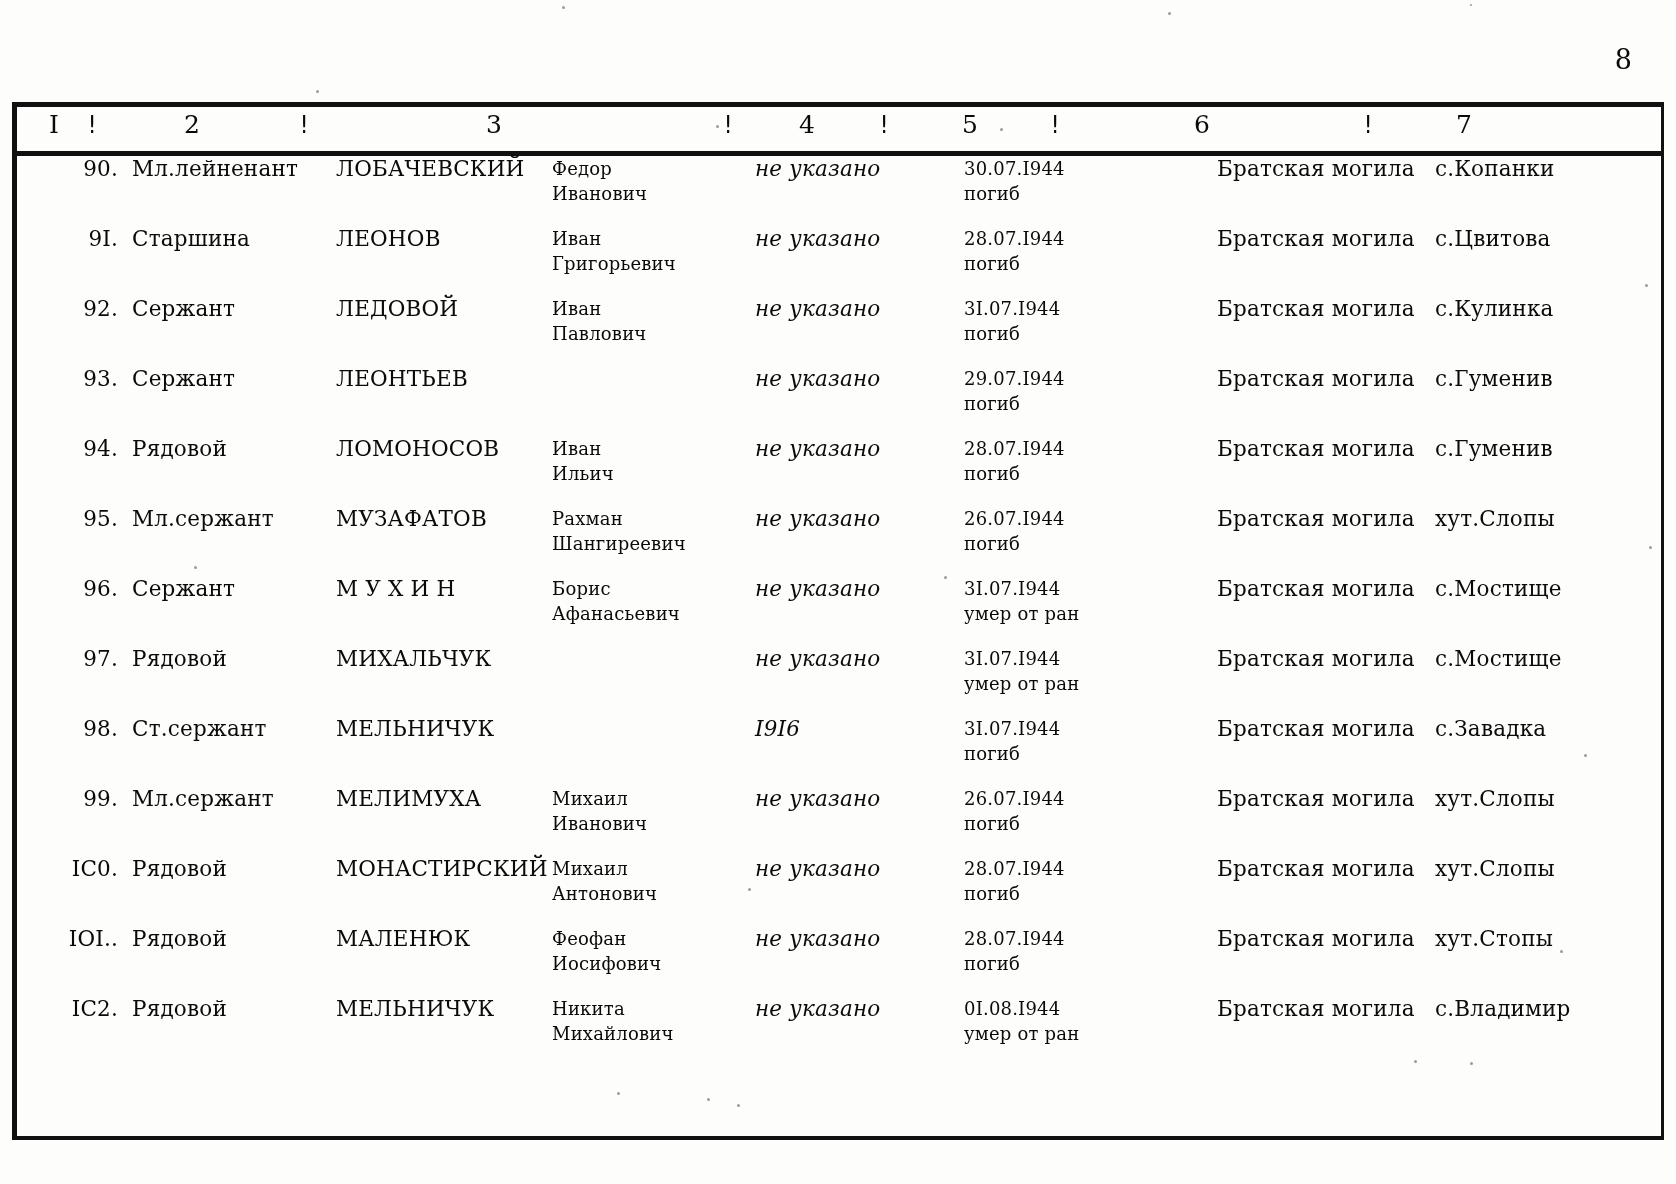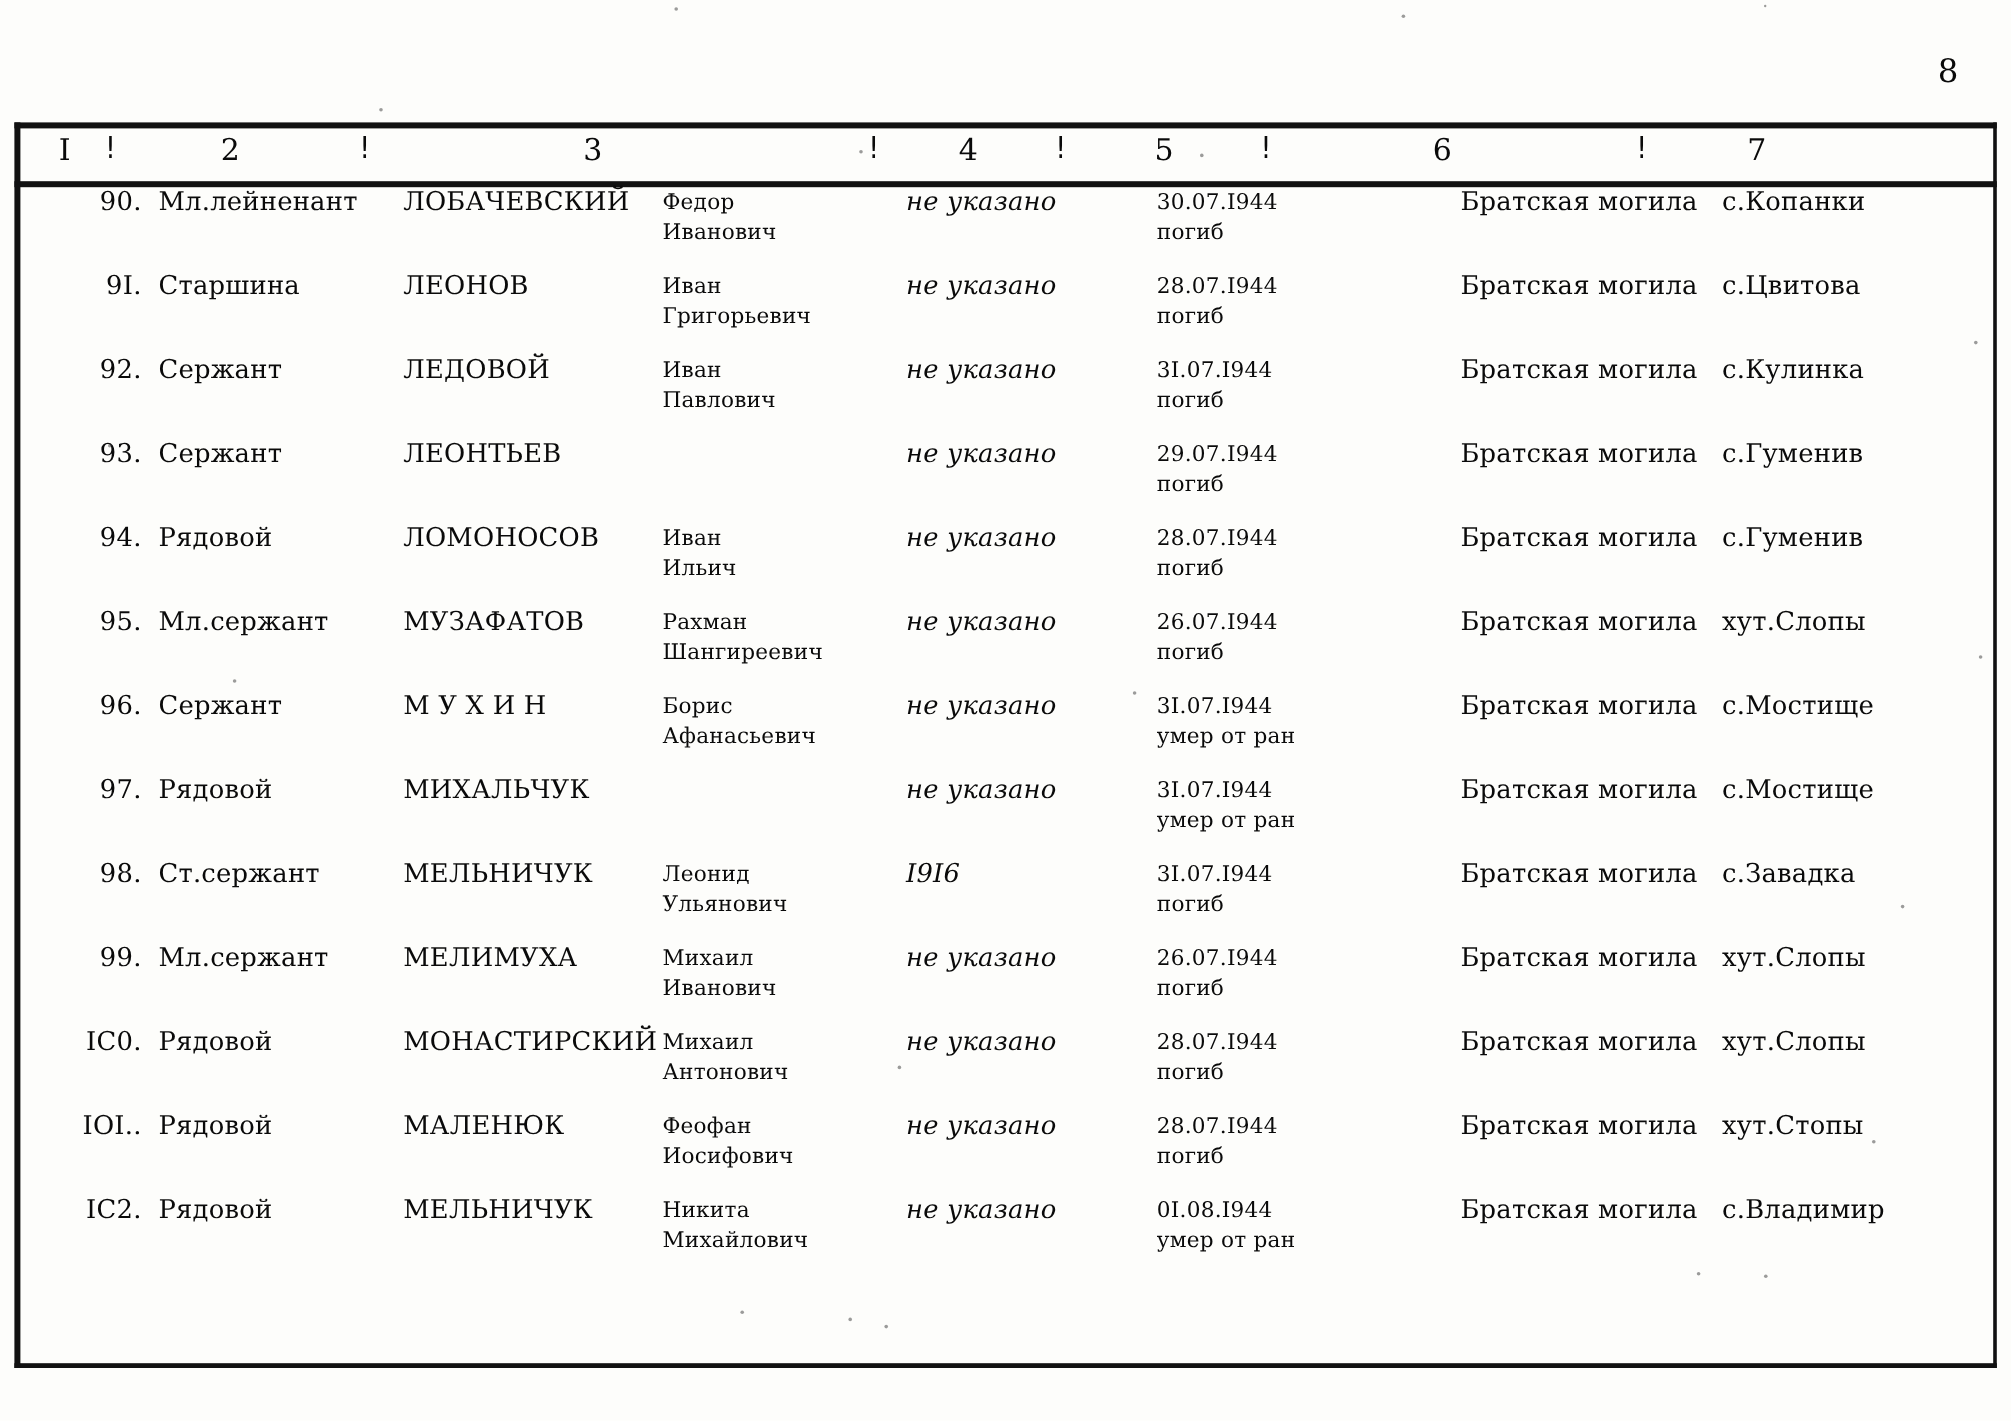--- a/index.html
+++ b/index.html
@@ -228,21 +228,20 @@
         <div class="cell c-sur">МИХАЛЬЧУК</div>
         <div class="cell c-birth">не указано</div>
         <div class="cell c-death"><span class="sub">3I.07.I944</span><span class="sub">умер от ран</span></div>
         <div class="cell c-place">Братская могила</div>
         <div class="cell c-loc">с.Мостище</div>
       </div>
       <div class="row">
         <div class="cell c-num">98.</div>
         <div class="cell c-rank">Ст.сержант</div>
         <div class="cell c-sur">МЕЛЬНИЧУК</div>
-        <div class="cell c-name"><span class="sub">Леонид</span><span class="sub">Ульянович</span></div>
         <div class="cell c-birth">I9I6</div>
         <div class="cell c-death"><span class="sub">3I.07.I944</span><span class="sub">погиб</span></div>
         <div class="cell c-place">Братская могила</div>
         <div class="cell c-loc">с.Завадка</div>
       </div>
       <div class="row">
         <div class="cell c-num">99.</div>
         <div class="cell c-rank">Мл.сержант</div>
         <div class="cell c-sur">МЕЛИМУХА</div>
         <div class="cell c-name"><span class="sub">Михаил</span><span class="sub">Иванович</span></div>

